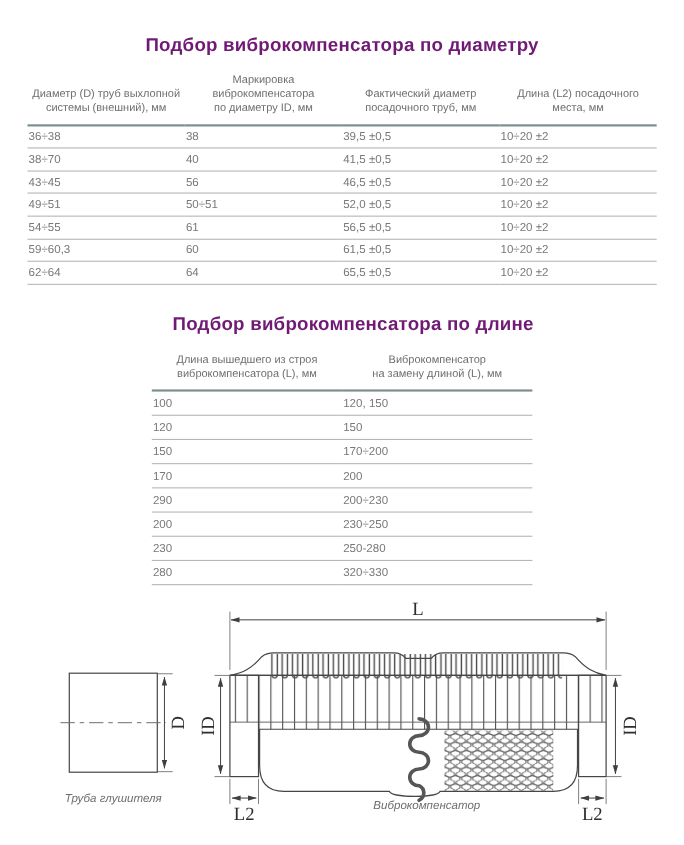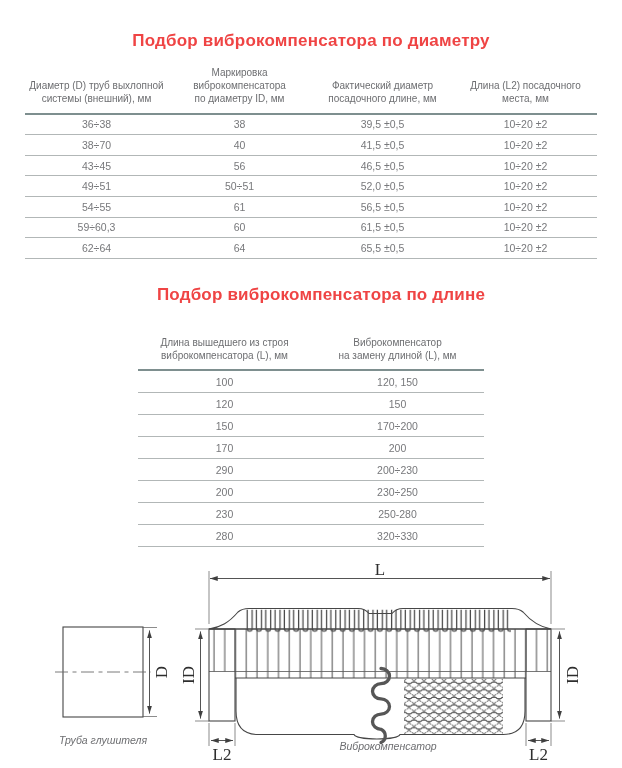--- a/index.html
+++ b/index.html
@@ -1,25 +1,25 @@
 <!DOCTYPE html>
 <html><head>
 <meta charset="utf-8">
 <style>
   html,body{margin:0;padding:0;}
   body{width:622px;height:768px;background:#ffffff;font-family:"Liberation Sans",sans-serif;overflow:hidden;}
   .doc{width:622px;height:768px;position:relative;}
-  .sec-title{margin:0;text-align:center;font-size:17px;font-weight:700;color:#ef4444;letter-spacing:.2px;}
+  .sec-title{margin:0;text-align:center;font-size:17px;font-weight:700;color:#701a75;letter-spacing:.2px;}
   #title-diameter{padding-top:31px;}
   #title-length{padding-top:26px;margin-left:20px;}
   table{border-collapse:collapse;table-layout:fixed;}
   .t1{width:572px;margin:12px auto 0;}
-  .t2{width:346px;margin:28px auto 0;}
+  .t2{width:346px;margin:13px auto 0;}
   th{font-weight:400;font-size:10px;line-height:1.32;color:#6d6e71;vertical-align:bottom;padding:3px 4px 7px;border-bottom:2.5px solid #7e8f8f;}
-  td{text-align:center;font-size:10.5px;color:#77787b;border-bottom:1px solid #b2b7b7;}
+  td{font-size:10.5px;color:#77787b;border-bottom:1px solid #b2b7b7;}
   .t1 td{height:17.6px;}
   .t2 td{height:19px;}
   .hl{display:block;text-align:center;}
   svg{display:block;margin-top:6px;}
   .dim{stroke:#3f3f3f;stroke-width:0.9;fill:none;}
   .ext{stroke:#5a5a5a;stroke-width:0.7;fill:none;}
   .ol{stroke:#464646;stroke-width:1.1;fill:none;}
   .dimtxt{font-family:"Liberation Serif",serif;font-size:17px;fill:#2e2e2e;}
   .cap{font-style:italic;font-size:10.5px;fill:#6d6e71;font-family:"Liberation Sans",sans-serif;}
 </style>
@@ -36,21 +36,21 @@
         <th>
           <span class="hl">Диаметр (D) труб выхлопной</span>
           <span class="hl">системы (внешний), мм</span>
         </th>
         <th>
           <span class="hl">Маркировка виброкомпенсатора</span>
           <span class="hl">по диаметру ID, мм</span>
         </th>
         <th>
           <span class="hl">Фактический диаметр</span>
-          <span class="hl">посадочного длине, мм</span>
+          <span class="hl">посадочного труб, мм</span>
         </th>
         <th>
           <span class="hl">Длина (L2) посадочного</span>
           <span class="hl">места, мм</span>
         </th>
       </tr>
     </thead>
     <tbody>
       <tr>
         <td>36÷38</td>

